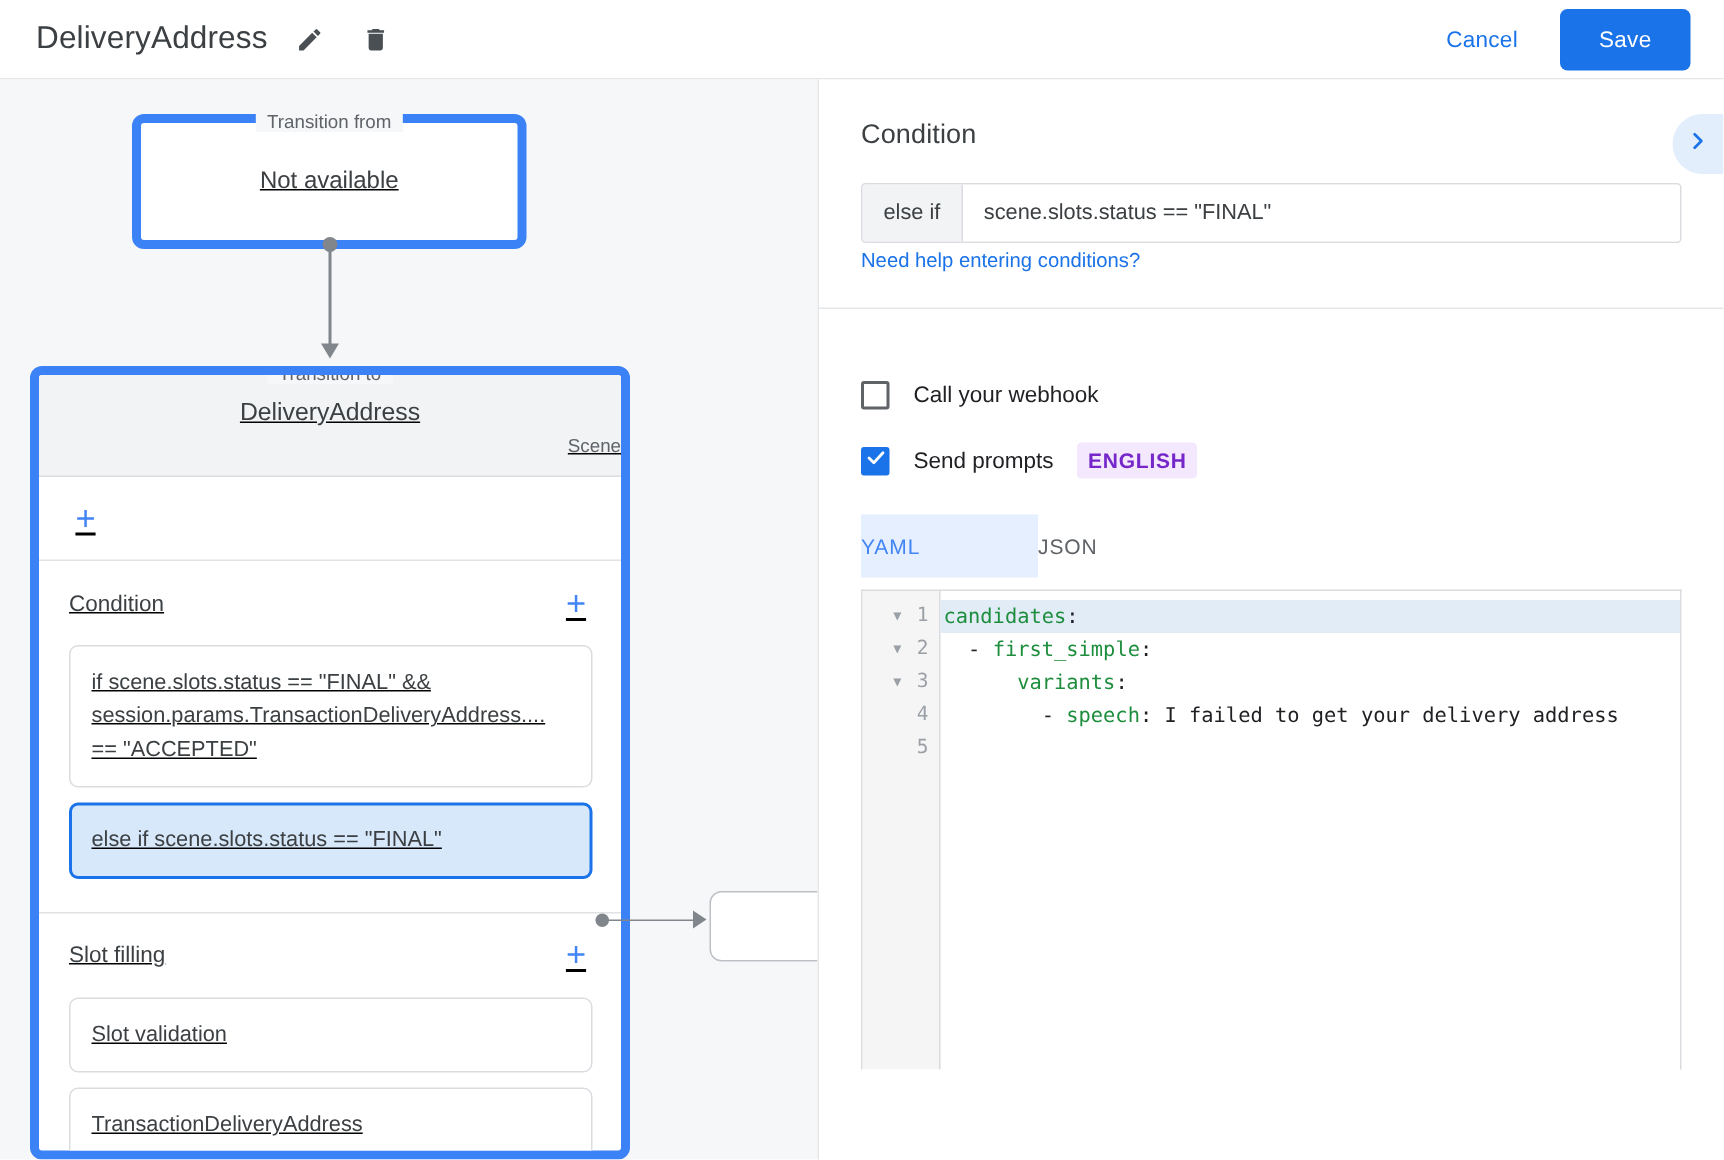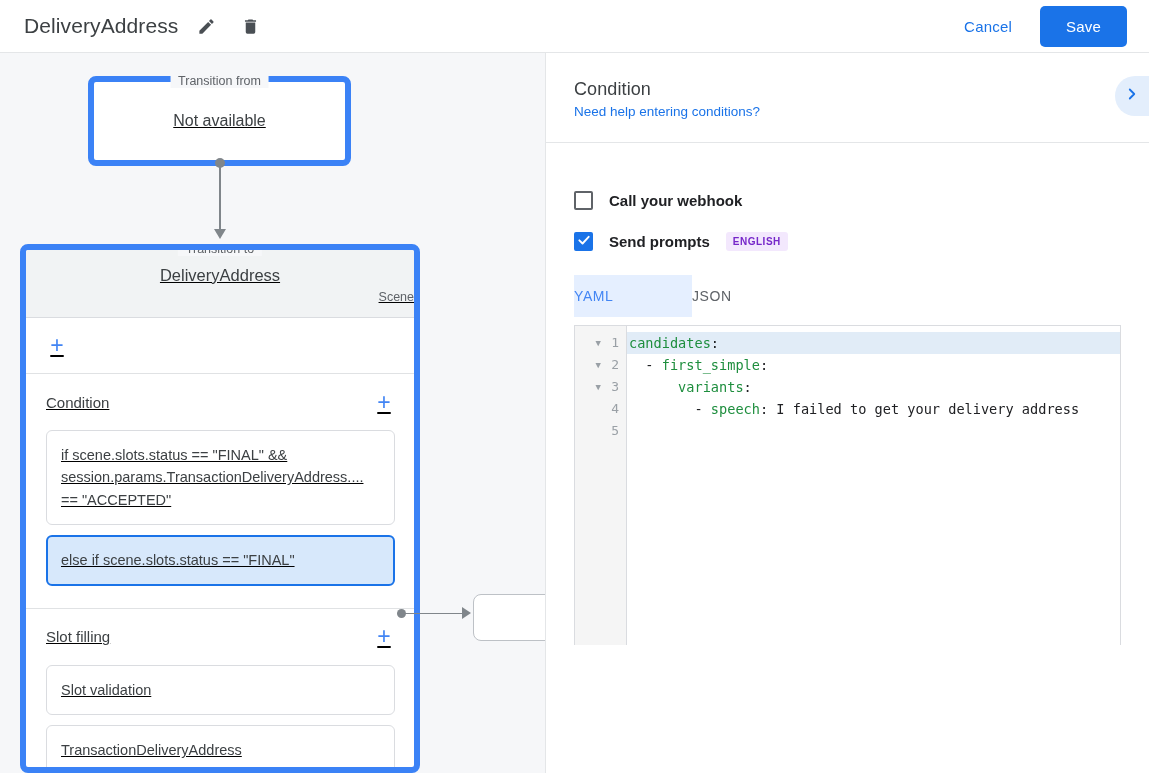--- a/index.html
+++ b/index.html
@@ -228,26 +228,26 @@
     border-radius: 2px;
     background: #ffffff;
     cursor: pointer;
     flex: 0 0 auto;
   }
   .cb.checked {
     background: #1a73e8; border-color: #1a73e8;
     display: flex; align-items: center; justify-content: center;
   }
   .cb-label {
-    margin-left: 16px; font-size: 15px; color: #202124; font-weight: 700;
+    margin-left: 16px; font-size: 15px; color: #202124; font-weight: 400;
   }
   .badge {
     margin-left: 16px;
     background: #f3e8fd; color: #7627c9;
-    font-size: 10px; font-weight: 600; letter-spacing: .5px;
+    font-size: 14px; font-weight: 600; letter-spacing: .5px;
     padding: 4px 7px; border-radius: 3px;
   }
   .hint {
     margin-top: 14px; font-size: 13.5px; color: #3c4043; line-height: 1.55;
     max-width: 552px;
   }
 
   .tabs { display: flex; margin-top: 24px; }
   .tab {
     padding: 13px 0; width: 118px; text-align: left;
@@ -370,20 +370,24 @@
   <div class="conn-line"></div>
   <div class="conn-head"></div>
   <div id="node-stub"></div>
 </div>
 
 <div class="panel">
 
   <div class="panel-sec b">
     <div class="panel-h">Condition</div>
 
+    <div class="cond-row">
+      <div class="cond-kw">else if</div>
+      <div class="cond-val">scene.slots.status == "FINAL"</div>
+    </div>
 
     <a class="link help-link">Need help entering conditions?</a>
   </div>
 
   <div class="collapse-btn">
     <span>
       <svg width="18" height="18" viewBox="0 0 24 24" fill="none" stroke="#1a73e8" stroke-width="2.4" stroke-linecap="round" stroke-linejoin="round">
         <polyline points="9 6 15 12 9 18"></polyline>
       </svg>
     </span>

